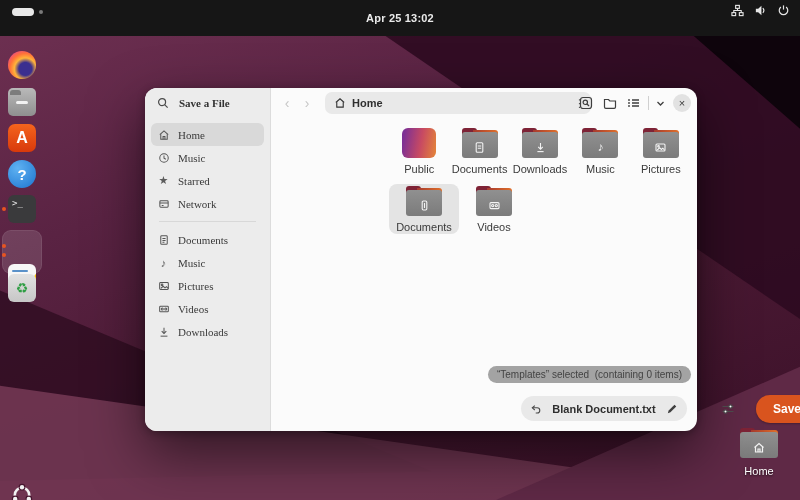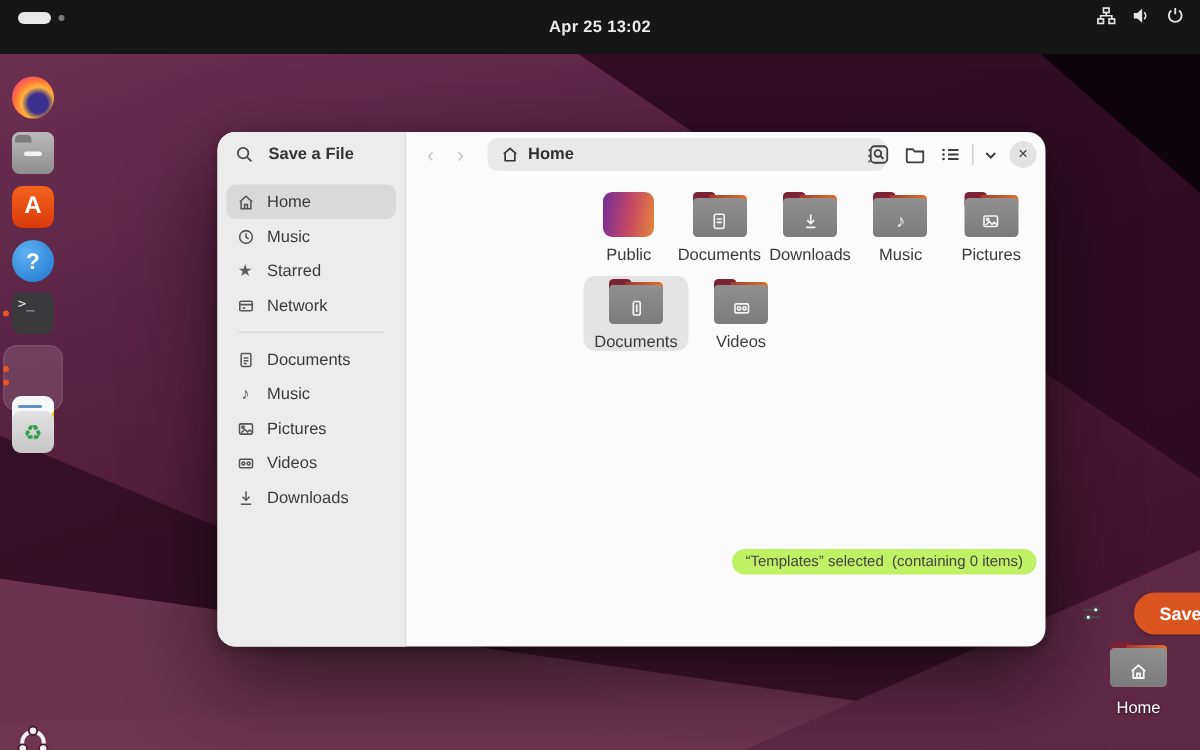--- a/index.html
+++ b/index.html
@@ -51,21 +51,21 @@
   .folder{position:relative;width:38px;height:30px;display:inline-block;}
   .folder .tab{position:absolute;left:1px;top:0;width:15px;height:9px;border-radius:3px 3px 0 0;background:#7e2336;}
   .folder .topedge{position:absolute;left:12px;right:1px;top:2px;height:5px;border-radius:0 3px 0 0;background:linear-gradient(90deg,#a63a2e,#e0702b);}
   .folder .fbody{position:absolute;left:1px;right:1px;top:4px;bottom:0;border-radius:3px;background:linear-gradient(180deg,#909090,#7b7b7b);}
   .folder .emblem{position:absolute;left:0;right:0;top:8px;bottom:0;display:flex;align-items:center;justify-content:center;color:#f4f4f4;}
   .desktop-icon{width:34px;height:30px;border-radius:6px;background:linear-gradient(100deg,#7d3094 8%,#c84a62 55%,#e2813c 96%);display:inline-block;}
 
   
   .dialog{position:absolute;left:145px;top:88px;width:552px;height:343px;background:#fbfbfb;border-radius:12px;
     box-shadow:0 22px 55px rgba(0,0,0,.55),0 2px 8px rgba(0,0,0,.3);z-index:45;display:flex;}
-  .sidebar{width:126px;background:#ececec;border-right:1px solid #dcdcdc;border-radius:12px 0 0 12px;box-sizing:border-box;}
+  .sidebar{width:126px;background:#ececec;border-right:1px solid #dcdcdc;border-radius:12px 0 0 12px;box-sizing:border-box;font-family:Liberation Serif, serif;}
   .sb-head{height:30px;display:flex;align-items:center;gap:10px;padding:0 0 0 12px;color:#3a3a3a;}
   .sb-title{font-size:11px;font-weight:bold;color:#333;}
   .sb-list{padding:5px 6px;}
   .sb-item{height:23px;display:flex;align-items:center;gap:8px;padding:0 6px;border-radius:6px;color:#3a3a3a;font-size:11px;}
   .sb-item.selected{background:#d9d9d9;}
   .sb-item .sicon{width:13px;display:flex;justify-content:center;color:#5c5c5c;font-size:11px;}
   .sb-div{height:1px;background:#d8d8d8;margin:6px 8px;}
 
   .main{position:relative;flex:1;border-radius:0 12px 12px 0;}
   .main-head{position:absolute;left:0;right:0;top:0;height:30px;display:flex;align-items:center;}
@@ -76,21 +76,21 @@
   .tb-btn{width:24px;height:24px;display:flex;align-items:center;justify-content:center;color:#3f3f3f;}
   .tb-sep{width:1px;height:14px;background:#d0d0d0;margin:0 2px;}
   .close-btn{width:18px;height:18px;border-radius:50%;background:#e2e2e2;color:#3c3c3c;display:flex;align-items:center;justify-content:center;font-size:11px;margin-left:4px;}
 
   .grid{position:absolute;left:118px;top:38px;right:6px;}
   .grow{display:flex;}
   .cell{width:70px;height:50px;text-align:center;border-radius:8px;padding-top:2px;box-sizing:border-box;}
   .cell .flabel{font-size:11px;color:#3a3a3a;margin-top:1px;}
   .cell.selected{background:#e4e4e4;}
 
-  .status-pill{position:absolute;right:6px;bottom:48px;height:17px;background:#bef264;border-radius:9px;display:flex;align-items:center;padding:0 9px;font-size:10px;color:#434343;white-space:pre;}
+  .status-pill{position:absolute;right:6px;bottom:48px;height:17px;background:#a3a3a3;border-radius:9px;display:flex;align-items:center;padding:0 9px;font-size:10px;color:#434343;white-space:pre;}
 
   .footer{position:absolute;left:0;right:0;bottom:0;height:40px;}
   .fname-pill{position:absolute;left:250px;top:5px;width:166px;height:25px;background:#e9e9e9;border-radius:13px;display:flex;align-items:center;padding:0 9px;box-sizing:border-box;color:#3d3d3d;}
   .fname{flex:1;text-align:center;font-size:11px;font-weight:bold;color:#2e2e2e;}
   .fmt-btn{position:absolute;left:448px;top:9px;width:18px;height:18px;display:flex;align-items:center;justify-content:center;color:#4a4a4a;}
   .save-btn{position:absolute;left:485px;top:4px;width:62px;height:28px;border-radius:15px;background:#d9541e;color:#fff;font-size:12px;font-weight:bold;display:flex;align-items:center;justify-content:center;box-shadow:0 1px 2px rgba(0,0,0,.25);}
 
   svg{display:block;}
 </style>
 </head>
@@ -439,20 +439,36 @@
                 </span>
             </span>
             <div class="flabel">Videos</div>
           </div>
         </div>
       </div>
 
       <div class="status-pill">“Templates” selected  (containing 0 items)</div>
 
       <div class="footer">
+        <div class="fname-pill">
+          <span>
+              <svg width="12" height="12" viewBox="0 0 13 13">
+                <g stroke="#4a4a4a" stroke-width="1.2" fill="none">
+                  <path d="M5.2 2.8 2.5 5.2l2.7 2.4"></path>
+                  <path d="M2.8 5.2h5a2.8 2.8 0 0 1 0 5.6H6.2"></path>
+                </g>
+              </svg>
+            </span>
+          <span class="fname">Blank Document.txt</span>
+          <span>
+              <svg width="12" height="12" viewBox="0 0 13 13">
+                <path d="M2 11l.9-2.8 6.3-6.3 1.9 1.9-6.3 6.3z" fill="#3f3f3f"></path>
+              </svg>
+            </span>
+        </div>
         <span class="fmt-btn">
           <svg width="14" height="14" viewBox="0 0 14 14">
               <g stroke="#4a4a4a" stroke-width="1.2" fill="none">
                 <path d="M1.5 4.5h11M1.5 9.5h11"></path>
                 <circle cx="9.5" cy="4.5" r="1.6" fill="#fbfbfb"></circle>
                 <circle cx="4.5" cy="9.5" r="1.6" fill="#fbfbfb"></circle>
               </g>
             </svg>
         </span>
         <div class="save-btn">Save</div>

